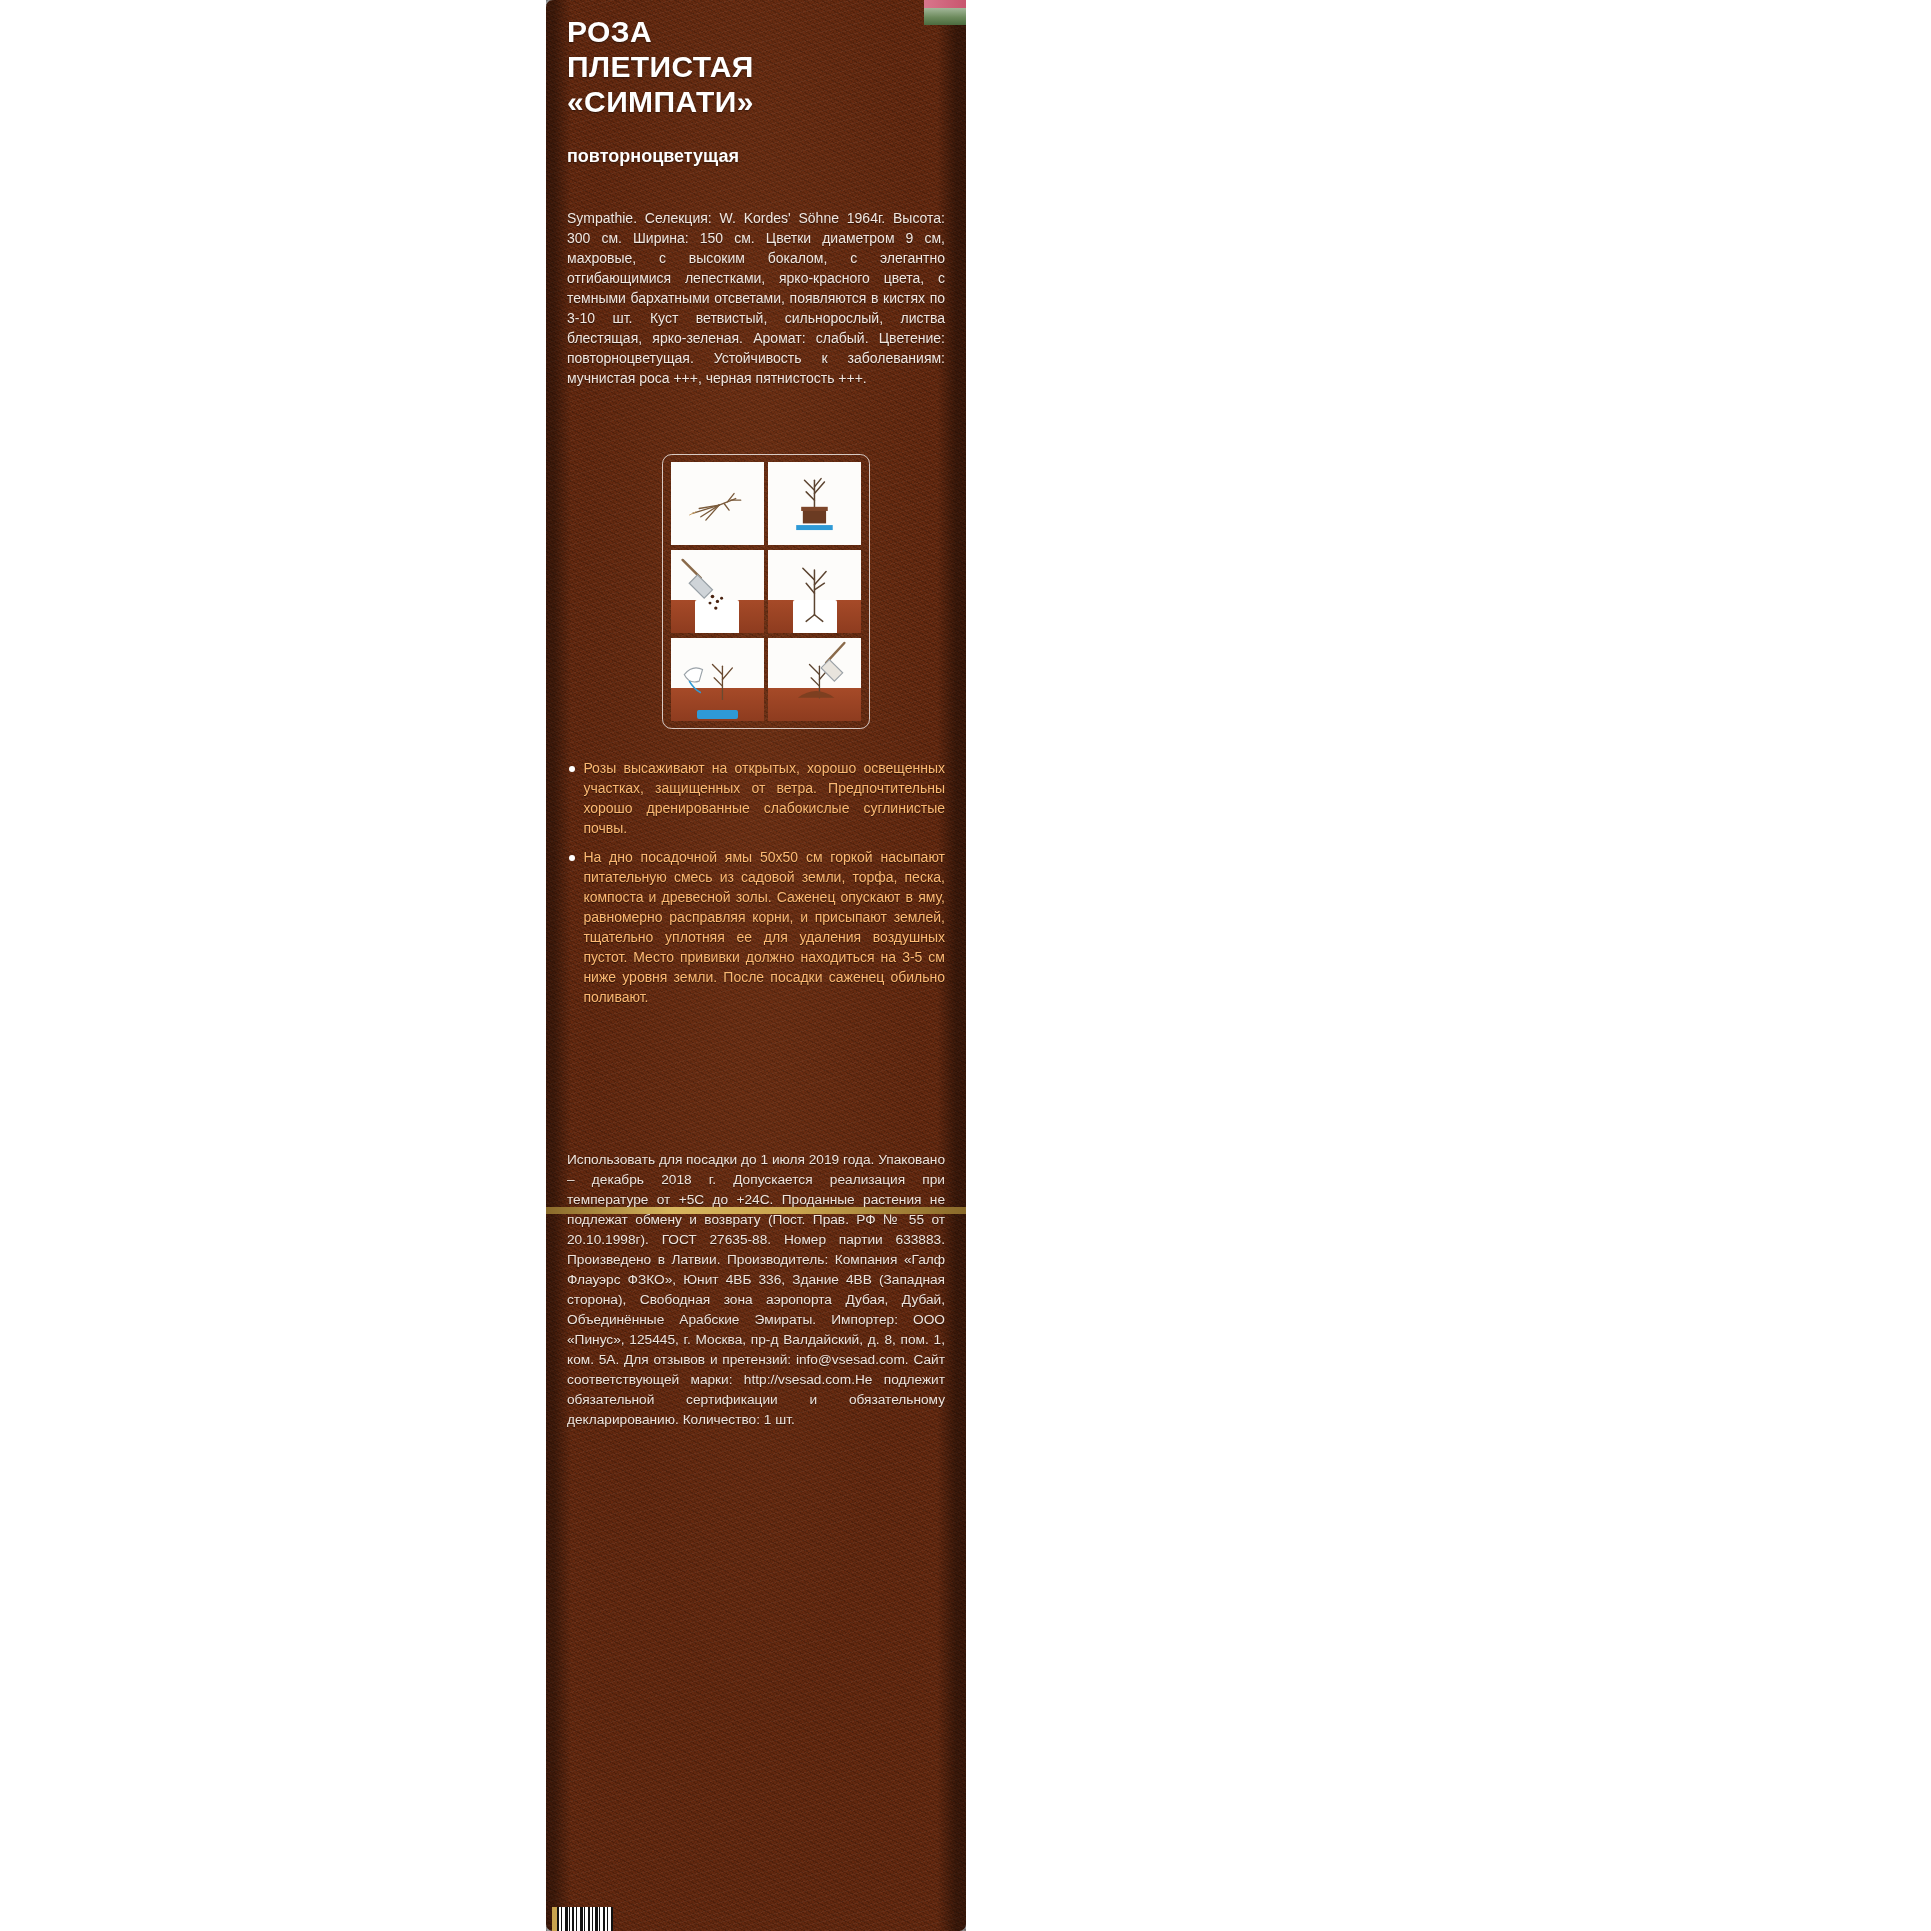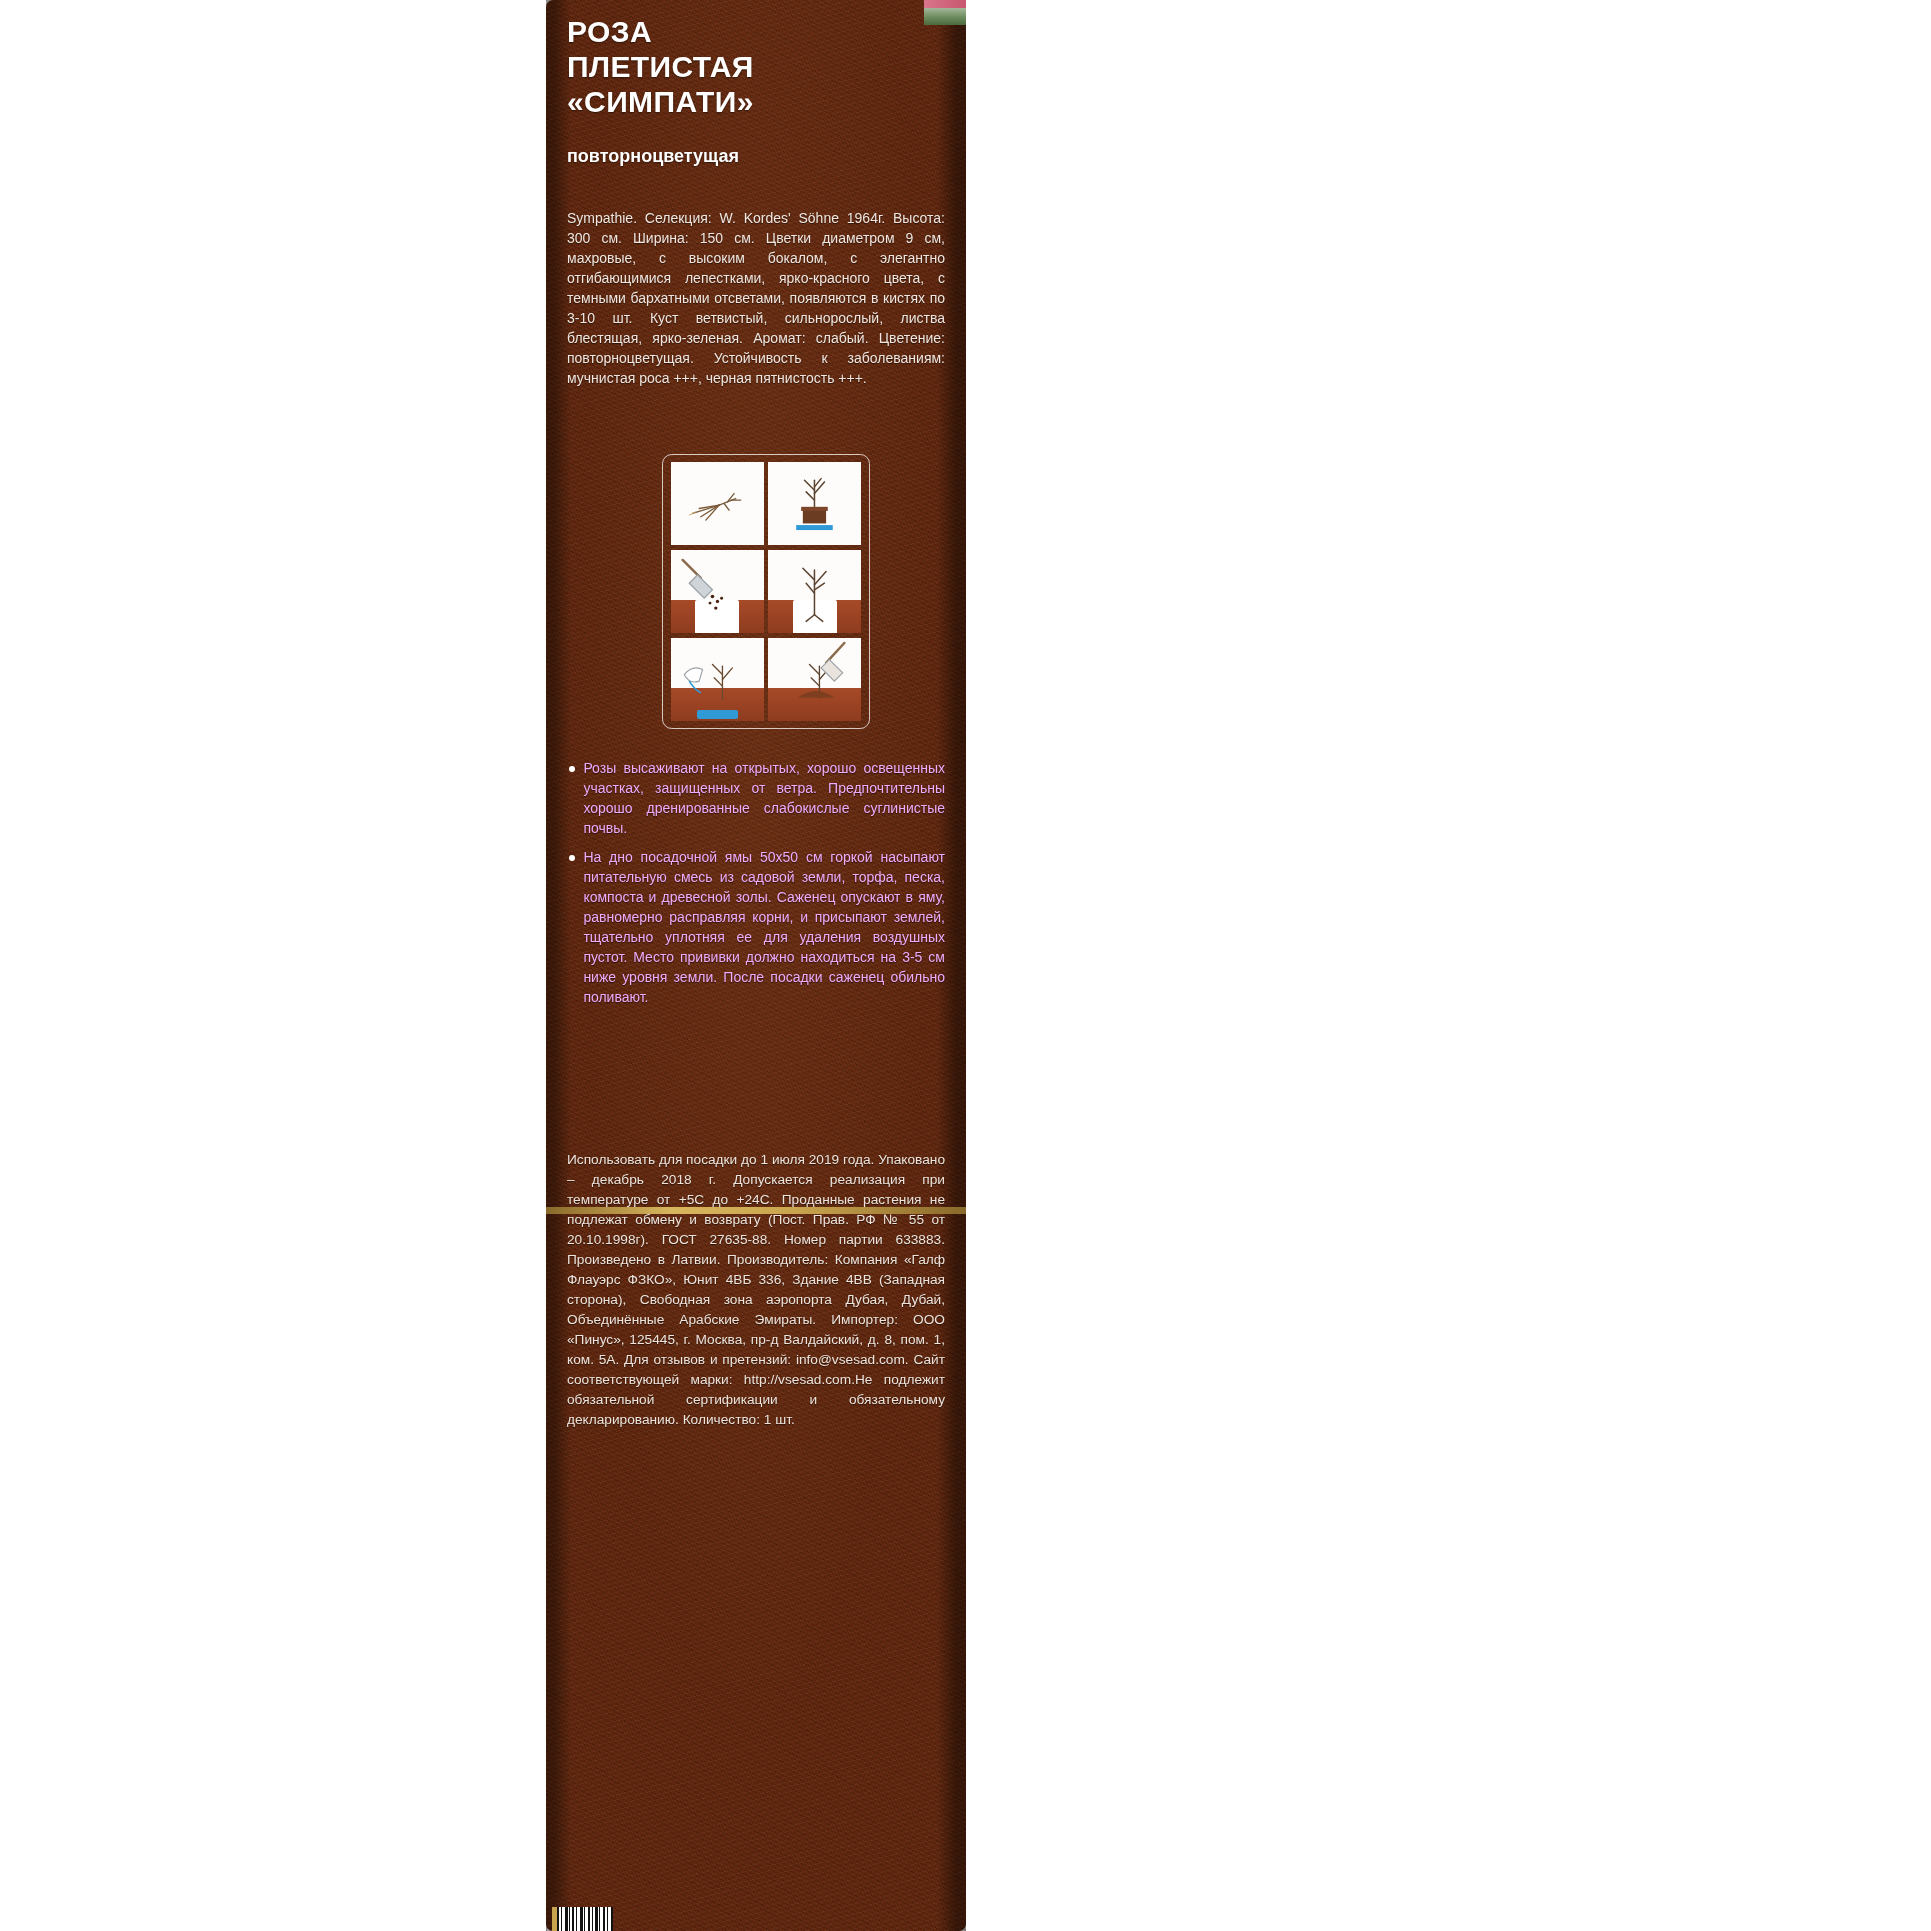--- a/index.html
+++ b/index.html
@@ -162,21 +162,21 @@
   
   ul.tips {
     margin: 29px 0 0 0;
     padding: 0;
     list-style: none;
   }
   ul.tips li {
     position: relative;
     margin: 0 0 8.7px 0;
     padding-left: 16.4px;
-    color: #f0abfc;
+    color: #fdba74;
     font-size: 14px;
     line-height: 20px;
     text-align: justify;
     text-shadow: 0 1px 1px rgba(0,0,0,0.55);
   }
   ul.tips li::before {
     content: "";
     position: absolute;
     left: 1.9px;
     top: 7.7px;

